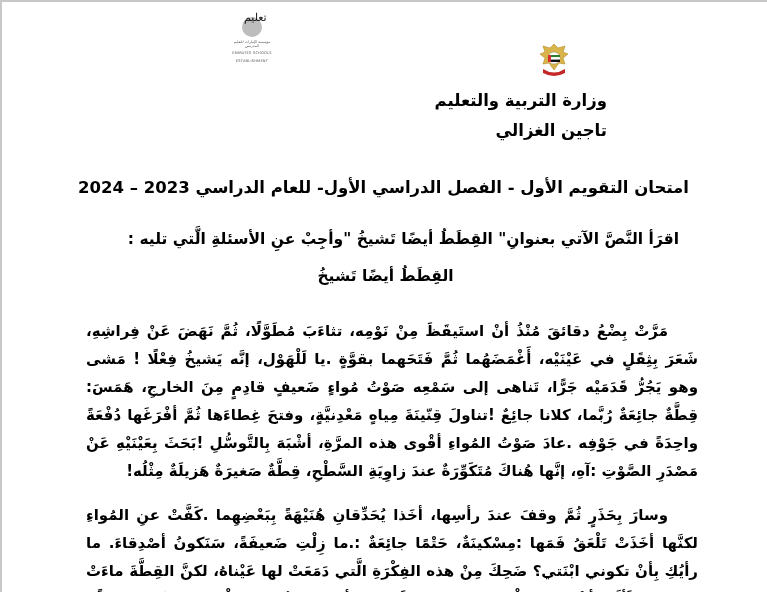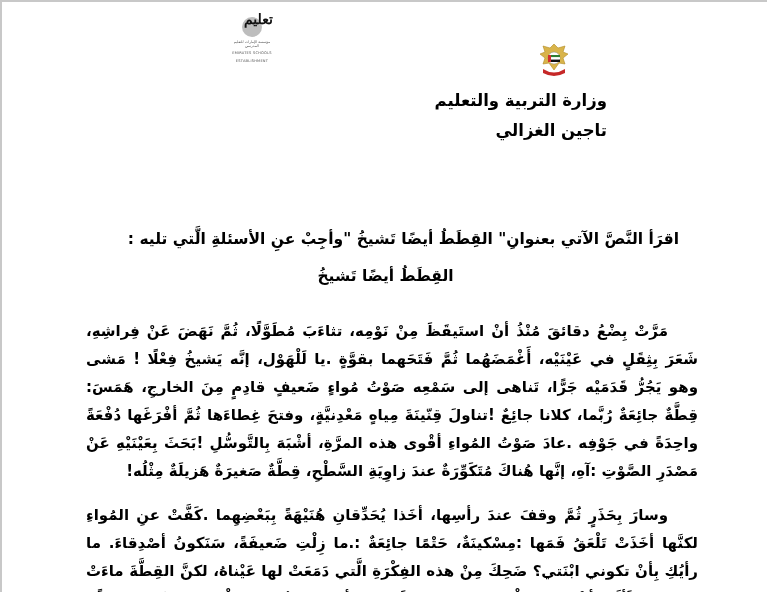--- a/index.html
+++ b/index.html
@@ -22,21 +22,21 @@
     }
     .logo {
       position: absolute; left: 228px; top: 15px; width: 44px; height: 56px;
       text-align: center;
     }
     .logo .circle {
       width: 20px; height: 20px; border-radius: 50%; background: #bdbdbd;
       margin: 0 auto; position: relative;
     }
     .logo .circle span {
-      position: absolute; left: 2px; top: -6px; font-size: 14px; font-weight: bold;
+      position: absolute; left: 2px; top: -6px; font-size: 11px; font-weight: normal;
       color: #111; font-family: "DejaVu Serif", serif;
     }
     .logo .small { font-size: 3.6px; line-height: 4.2px; color: #555; margin-top: 3px; letter-spacing: 0.2px;}
     .rtl { direction: rtl; unicode-bidi: embed; }
     .org {
       position: absolute; right: 160px; font-weight: bold; font-size: 16.5px;
       font-family: "DejaVu Sans", sans-serif;
       white-space: nowrap;
     }
     .ministry { top: 89px; }
@@ -83,20 +83,21 @@
         <span>تعليم</span>
       </div>
     <div class="small rtl">مؤسسة الإمارات للتعليم المدرسي</div>
     <div class="small">EMIRATES SCHOOLS</div>
     <div class="small">ESTABLISHMENT</div>
   </div>
 
   <div class="org ministry rtl">وزارة التربية والتعليم</div>
   <div class="org school rtl">تاجين الغزالي</div>
 
+  <div class="exam-title rtl">امتحان  التقويم  الأول -  الفصل الدراسي الأول-  للعام الدراسي 2023 – 2024</div>
 
   <div class="instruction rtl">اقرَأ النَّصَّ الآتي بعنوانِ" القِطَطُ أيضًا تَشيخُ "وأجِبْ عنِ الأسئلةِ الَّتي تليه :</div>
 
   <div class="story-title rtl">القِطَطُ أيضًا تَشيخُ</div>
 
   <div class="story rtl">
     <p>مَرَّتْ بِضْعُ دقائقَ مُنْذُ أنْ استَيقَظَ مِنْ نَوْمِه، تثاءَبَ مُطَوَّلًا، ثُمَّ نَهَضَ عَنْ فِراشِهِ، شَعَرَ بِثِقَلٍ في عَيْنَيْه، أَغْمَضَهُما ثُمَّ فَتَحَهما بقوَّةٍ .يا لَلْهَوْل، إنَّه يَشيخُ فِعْلًا ! مَشى وهو يَجُرُّ قَدَمَيْه جَرًّا، تَناهى إلى سَمْعِه صَوْتُ مُواءٍ ضَعيفٍ قادِمٍ مِنَ الخارجِ، هَمَسَ: قِطَّةٌ جائِعَةٌ رُبَّما، كلانا جائِعٌ !تناولَ قِنّينَةَ مِياهٍ مَعْدِنيَّةٍ، وفتحَ غِطاءَها ثُمَّ أفْرَغَها دُفْعَةً واحِدَةً في جَوْفِه .عادَ صَوْتُ المُواءِ أقْوى هذه المرَّةِ، أشْبَهَ بِالتَّوسُّلِ !بَحَثَ بِعَيْنَيْهِ عَنْ مَصْدَرِ الصَّوْتِ :آهِ، إنَّها هُناكَ مُتَكَوِّرَةٌ عندَ زاوِيَةِ السَّطْحِ، قِطَّةٌ صَغيرَةٌ هَزيلَةٌ مِثْلُه!</p>
     <p>وسارَ بِحَذَرٍ ثُمَّ وقفَ عندَ رأسِها، أخَذا يُحَدِّقانِ هُنَيْهَةً بِبَعْضِهِما .كَفَّتْ عنِ المُواءِ لكنَّها أخَذَتْ تَلْعَقُ فَمَها :مِسْكينَةٌ، حَتْمًا جائِعَةٌ :.ما زِلْتِ ضَعيفَةً، سَنَكونُ أصْدِقاءَ. ما رأيُكِ بِأنْ تكوني ابْنَتي؟ ضَحِكَ مِنْ هذه الفِكْرَةِ الَّتي دَمَعَتْ لها عَيْناهُ، لكنَّ القِطَّةَ ماءَتْ بِضَعْفٍ وَكَأنَّما أعْجَبَتْها فِكْرَتُه .تَحْتاجينَ طَعامًا، وأخَذَ يَبْحَثُ في( الْبَرّادِ )الصَّغيرِ، مَهْلًا، ثَمَّةَ قِطْعَةُ جُبْنٍ صَغيرةٍ، آهِ، ها هي ذي عُلْبَةُ عَصيرٍ أيْضًا !وَضَعَ حِمْلَهُ على الطّاوِلَةِ، دَنَتْ حَذِرَةً لكنْ بِلَهْفَةٍ، راحَتْ تَتَشَمَّمُ الْجُبْنَ عِدَّةَ مَرّاتٍ،ثُمَّ تَمَسَّحَتْ بِعُلْبَةِ الْعَصيرِ .</p>
   </div>
 

